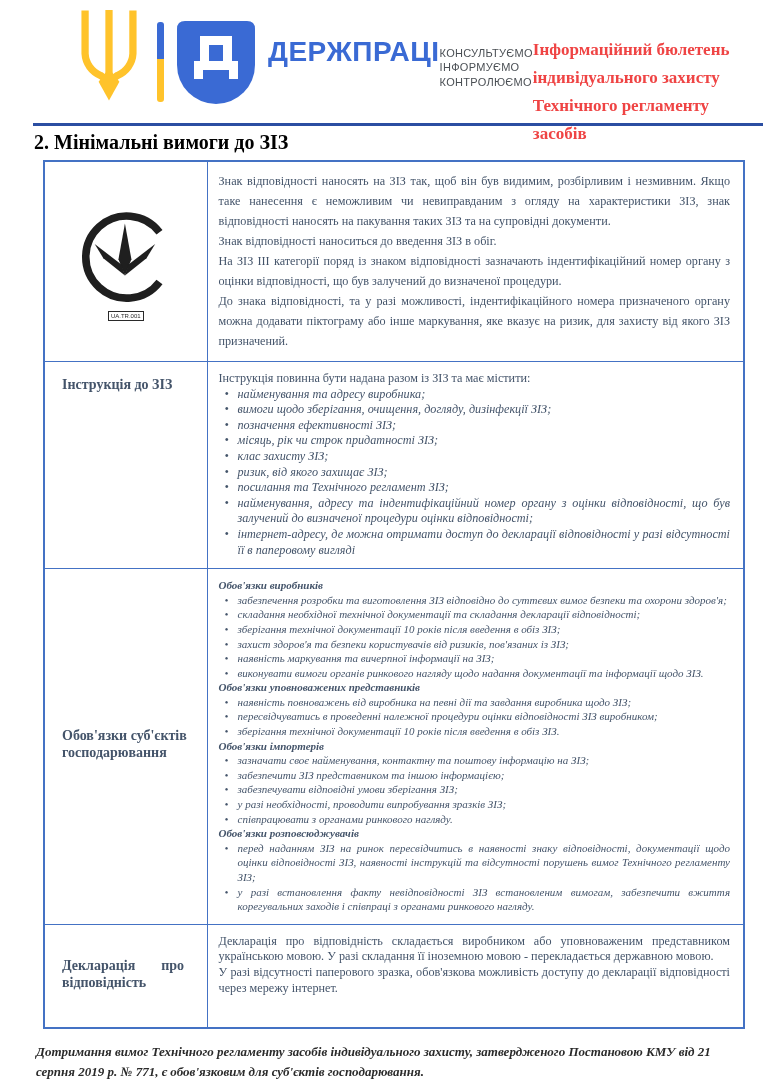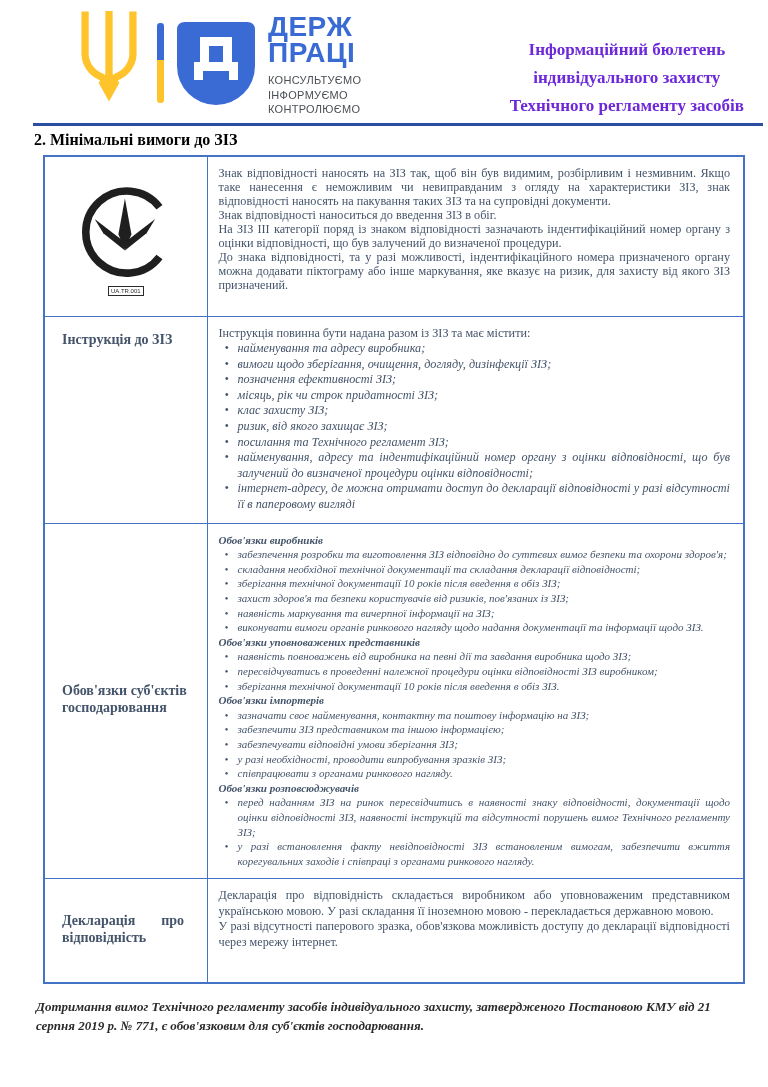--- a/index.html
+++ b/index.html
@@ -11,40 +11,40 @@
   }
   
   .header { display:flex; justify-content:space-between; align-items:flex-start;
             padding:10px 24px 0 74px; height:120px; }
   .logo-group { display:flex; align-items:center; gap:13px; }
   .trident-wrap { width:70px; height:104px; display:flex; align-items:center; }
   .flag-bar { width:7px; height:80px; display:flex; flex-direction:column; border-radius:3px; overflow:hidden; }
   .flag-bar .fb-top { flex:0 0 46%; background:#3a6ad4; }
   .flag-bar .fb-bot { flex:1; background:#ffc32b; }
   .shield-wrap { width:78px; height:84px; margin-top:2px; }
-  .logo-text { display:flex; flex-direction:column; margin-top:4px; }
+  .logo-text { display:flex; flex-direction:row; margin-top:4px; }
   .logo-org { font-family:"Liberation Sans", sans-serif; font-weight:bold;
               font-size:28px; line-height:26px; color:#3a6ad4; letter-spacing:.5px; }
   .logo-tagline { margin-top:7px; font-family:"Liberation Sans", sans-serif;
               font-weight:normal; font-size:11px; line-height:14.5px; color:#4a4f54; letter-spacing:.3px; }
-  .bulletin-title { margin-top:26px; text-align:center; font-weight:bold;
-              font-size:17px; line-height:28px; color:#6d28d9; }
+  .bulletin-title { margin-top:26px; text-align:left; font-weight:bold;
+              font-size:17px; line-height:28px; color:#ef4444; }
   
   .top-rule { margin:3px 5px 0 33px; height:3px; background:#2b4ea2; }
-  .page-title { margin:5px 0 6px 34px; font-size:16px; font-weight:bold; color:#000; }
+  .page-title { margin:5px 0 6px 34px; font-size:20px; font-weight:bold; color:#000; }
   
   table.main { border-collapse:collapse; margin-left:43px; width:702px;
                table-layout:fixed; border:2px solid #4472c4; }
   td { border:1.5px solid #4472c4; vertical-align:top; color:#44546a; }
   col.c-label { width:163px; }
   td.label-cell { padding:14px 10px 18px 17px; font-weight:bold; font-size:14px; line-height:17px; }
   td.v-center { vertical-align:middle; }
   .label-justify { text-align:justify; max-width:122px; }
   td.body-cell { padding:9px 13px 10px 11px; font-size:12.2px; text-align:justify; }
-  .r1 .body-cell { line-height:14px;border-radius:28px; }
+  .r1 .body-cell { line-height:20px;border-radius:28px; }
   .r2 .body-cell { line-height:15.6px; }
   .r3 .body-cell { line-height:14.6px; font-size:11px; }
   .r4 .body-cell { line-height:15.6px; }
   .r1-height { height:160px; }
   .r4-height { height:104px; }
   ul.blt { list-style:none; }
   ul.blt li { position:relative; padding-left:19px; text-align:justify;font-style:italic; }
   ul.blt li::before { content:"•"; position:absolute; left:6px; top:0; }
   .sec-h { font-weight:bold; font-style:italic; }
   

